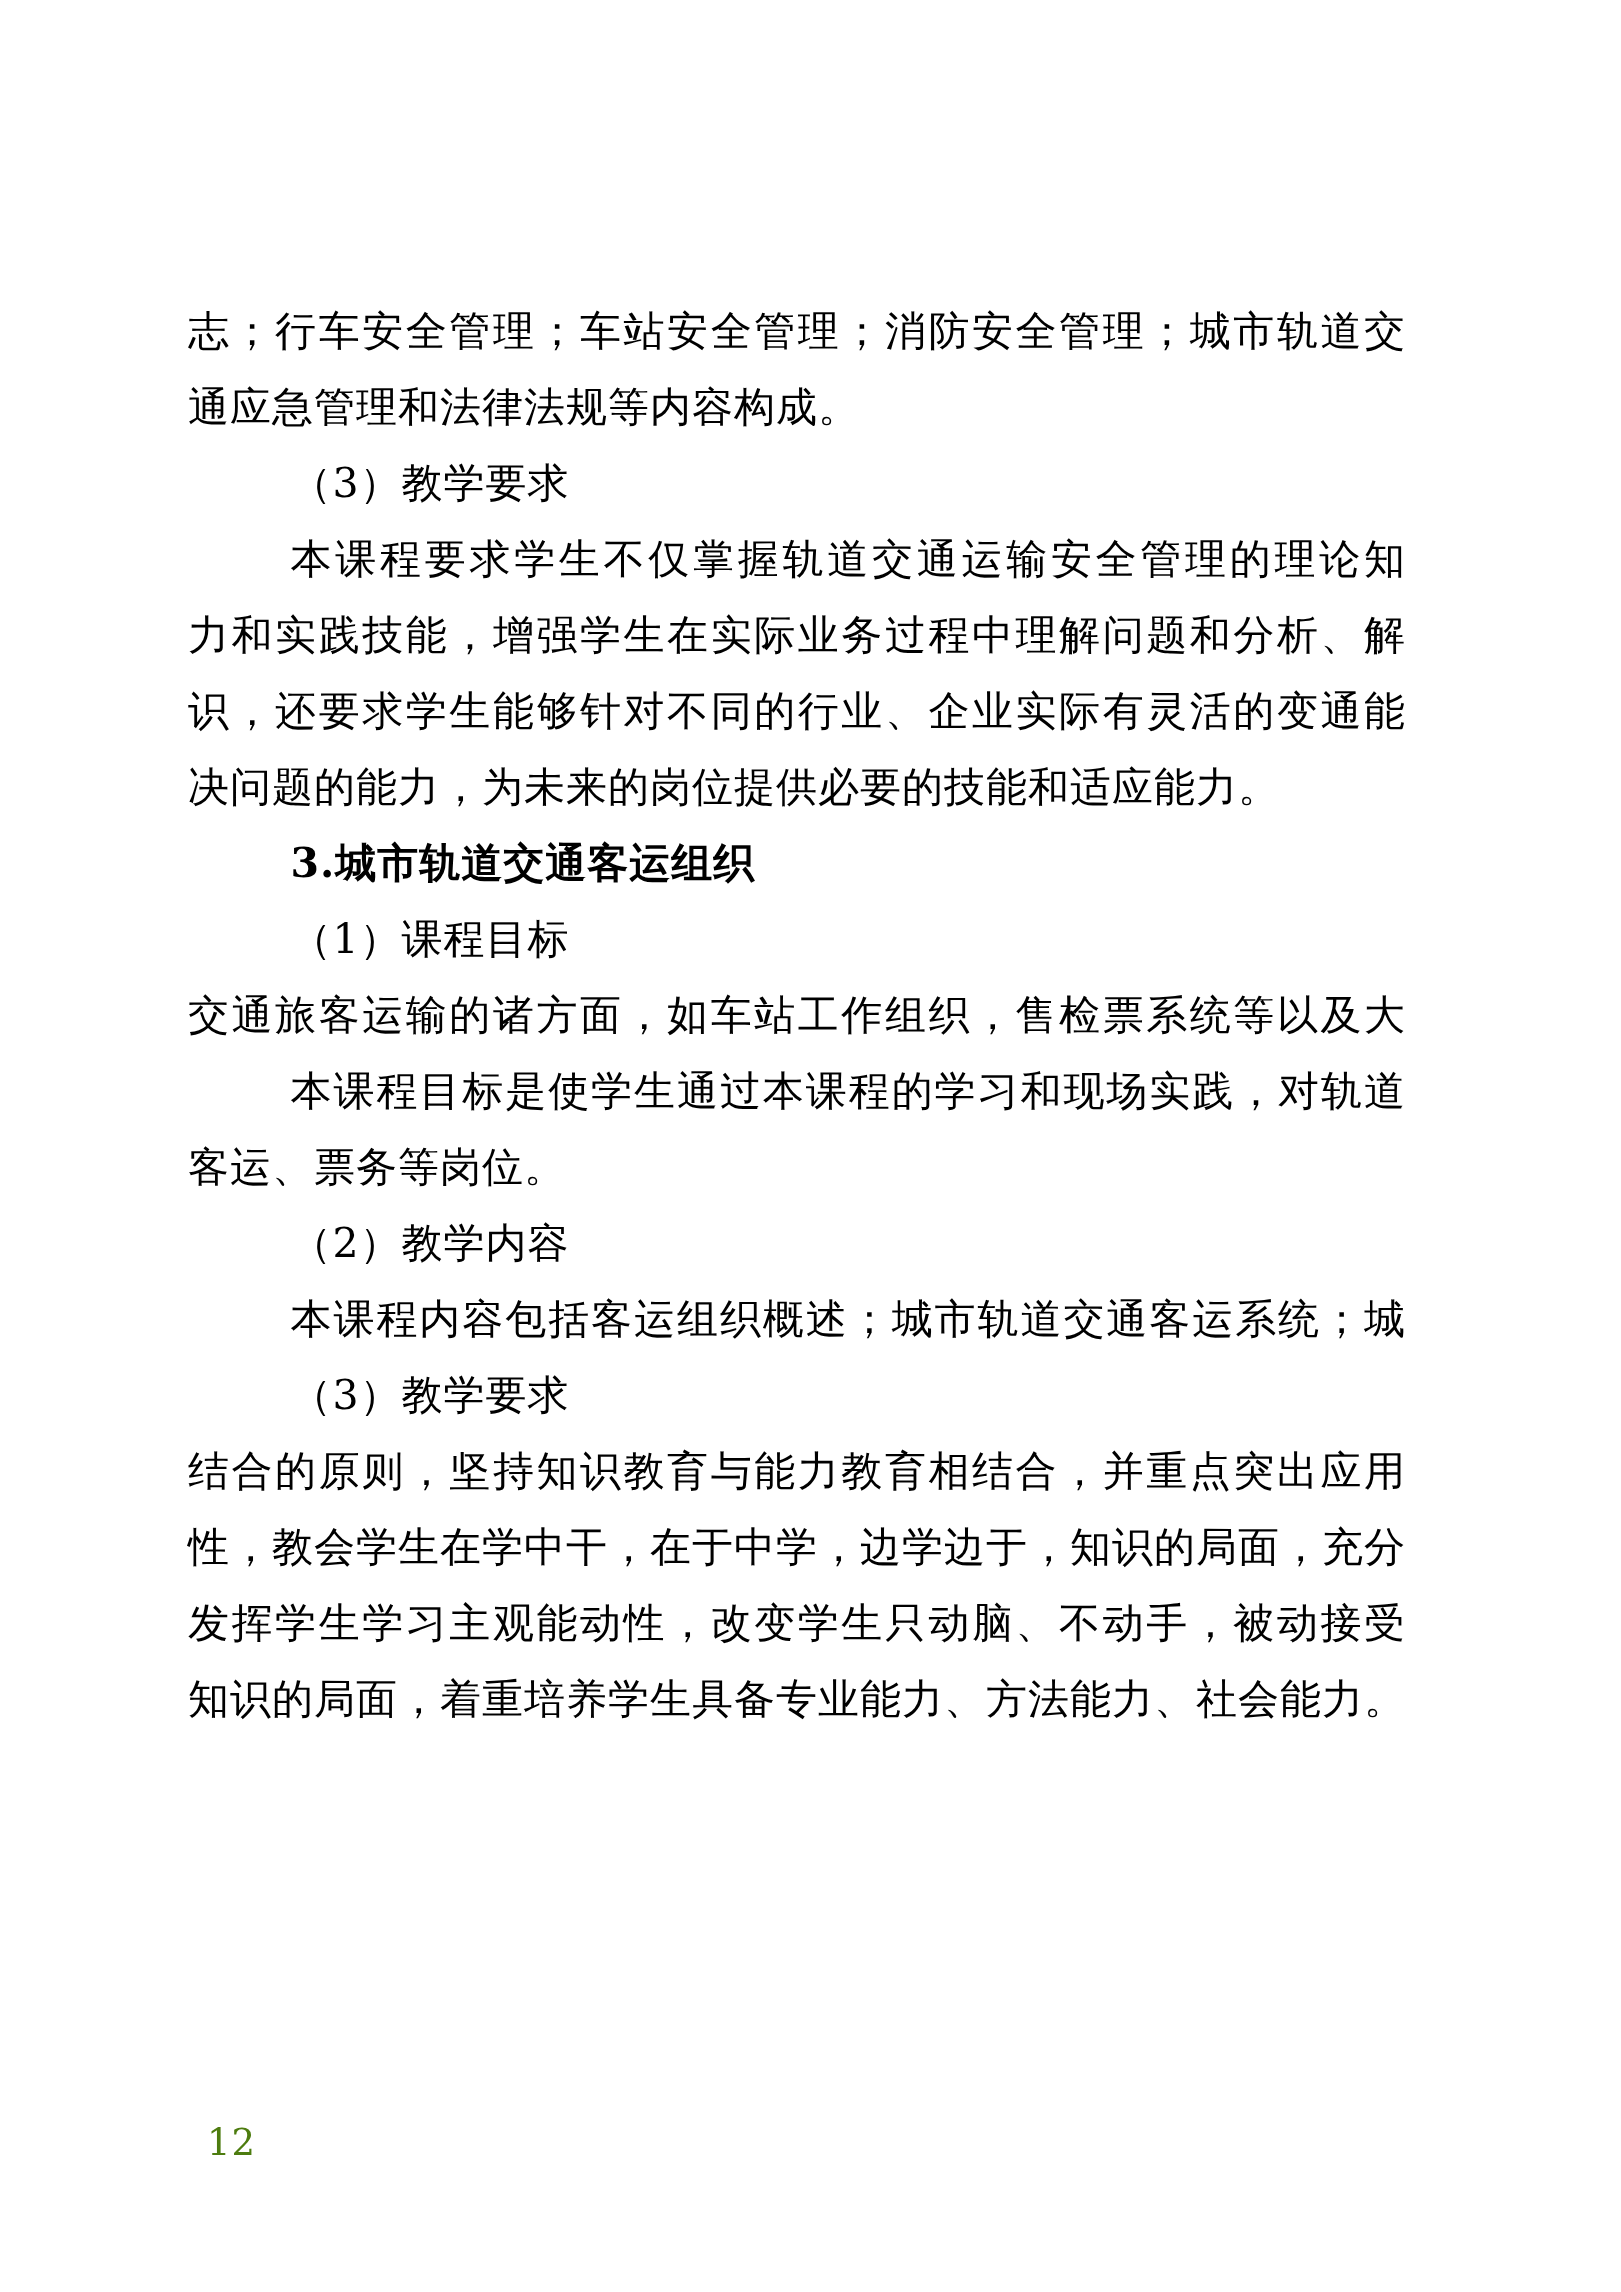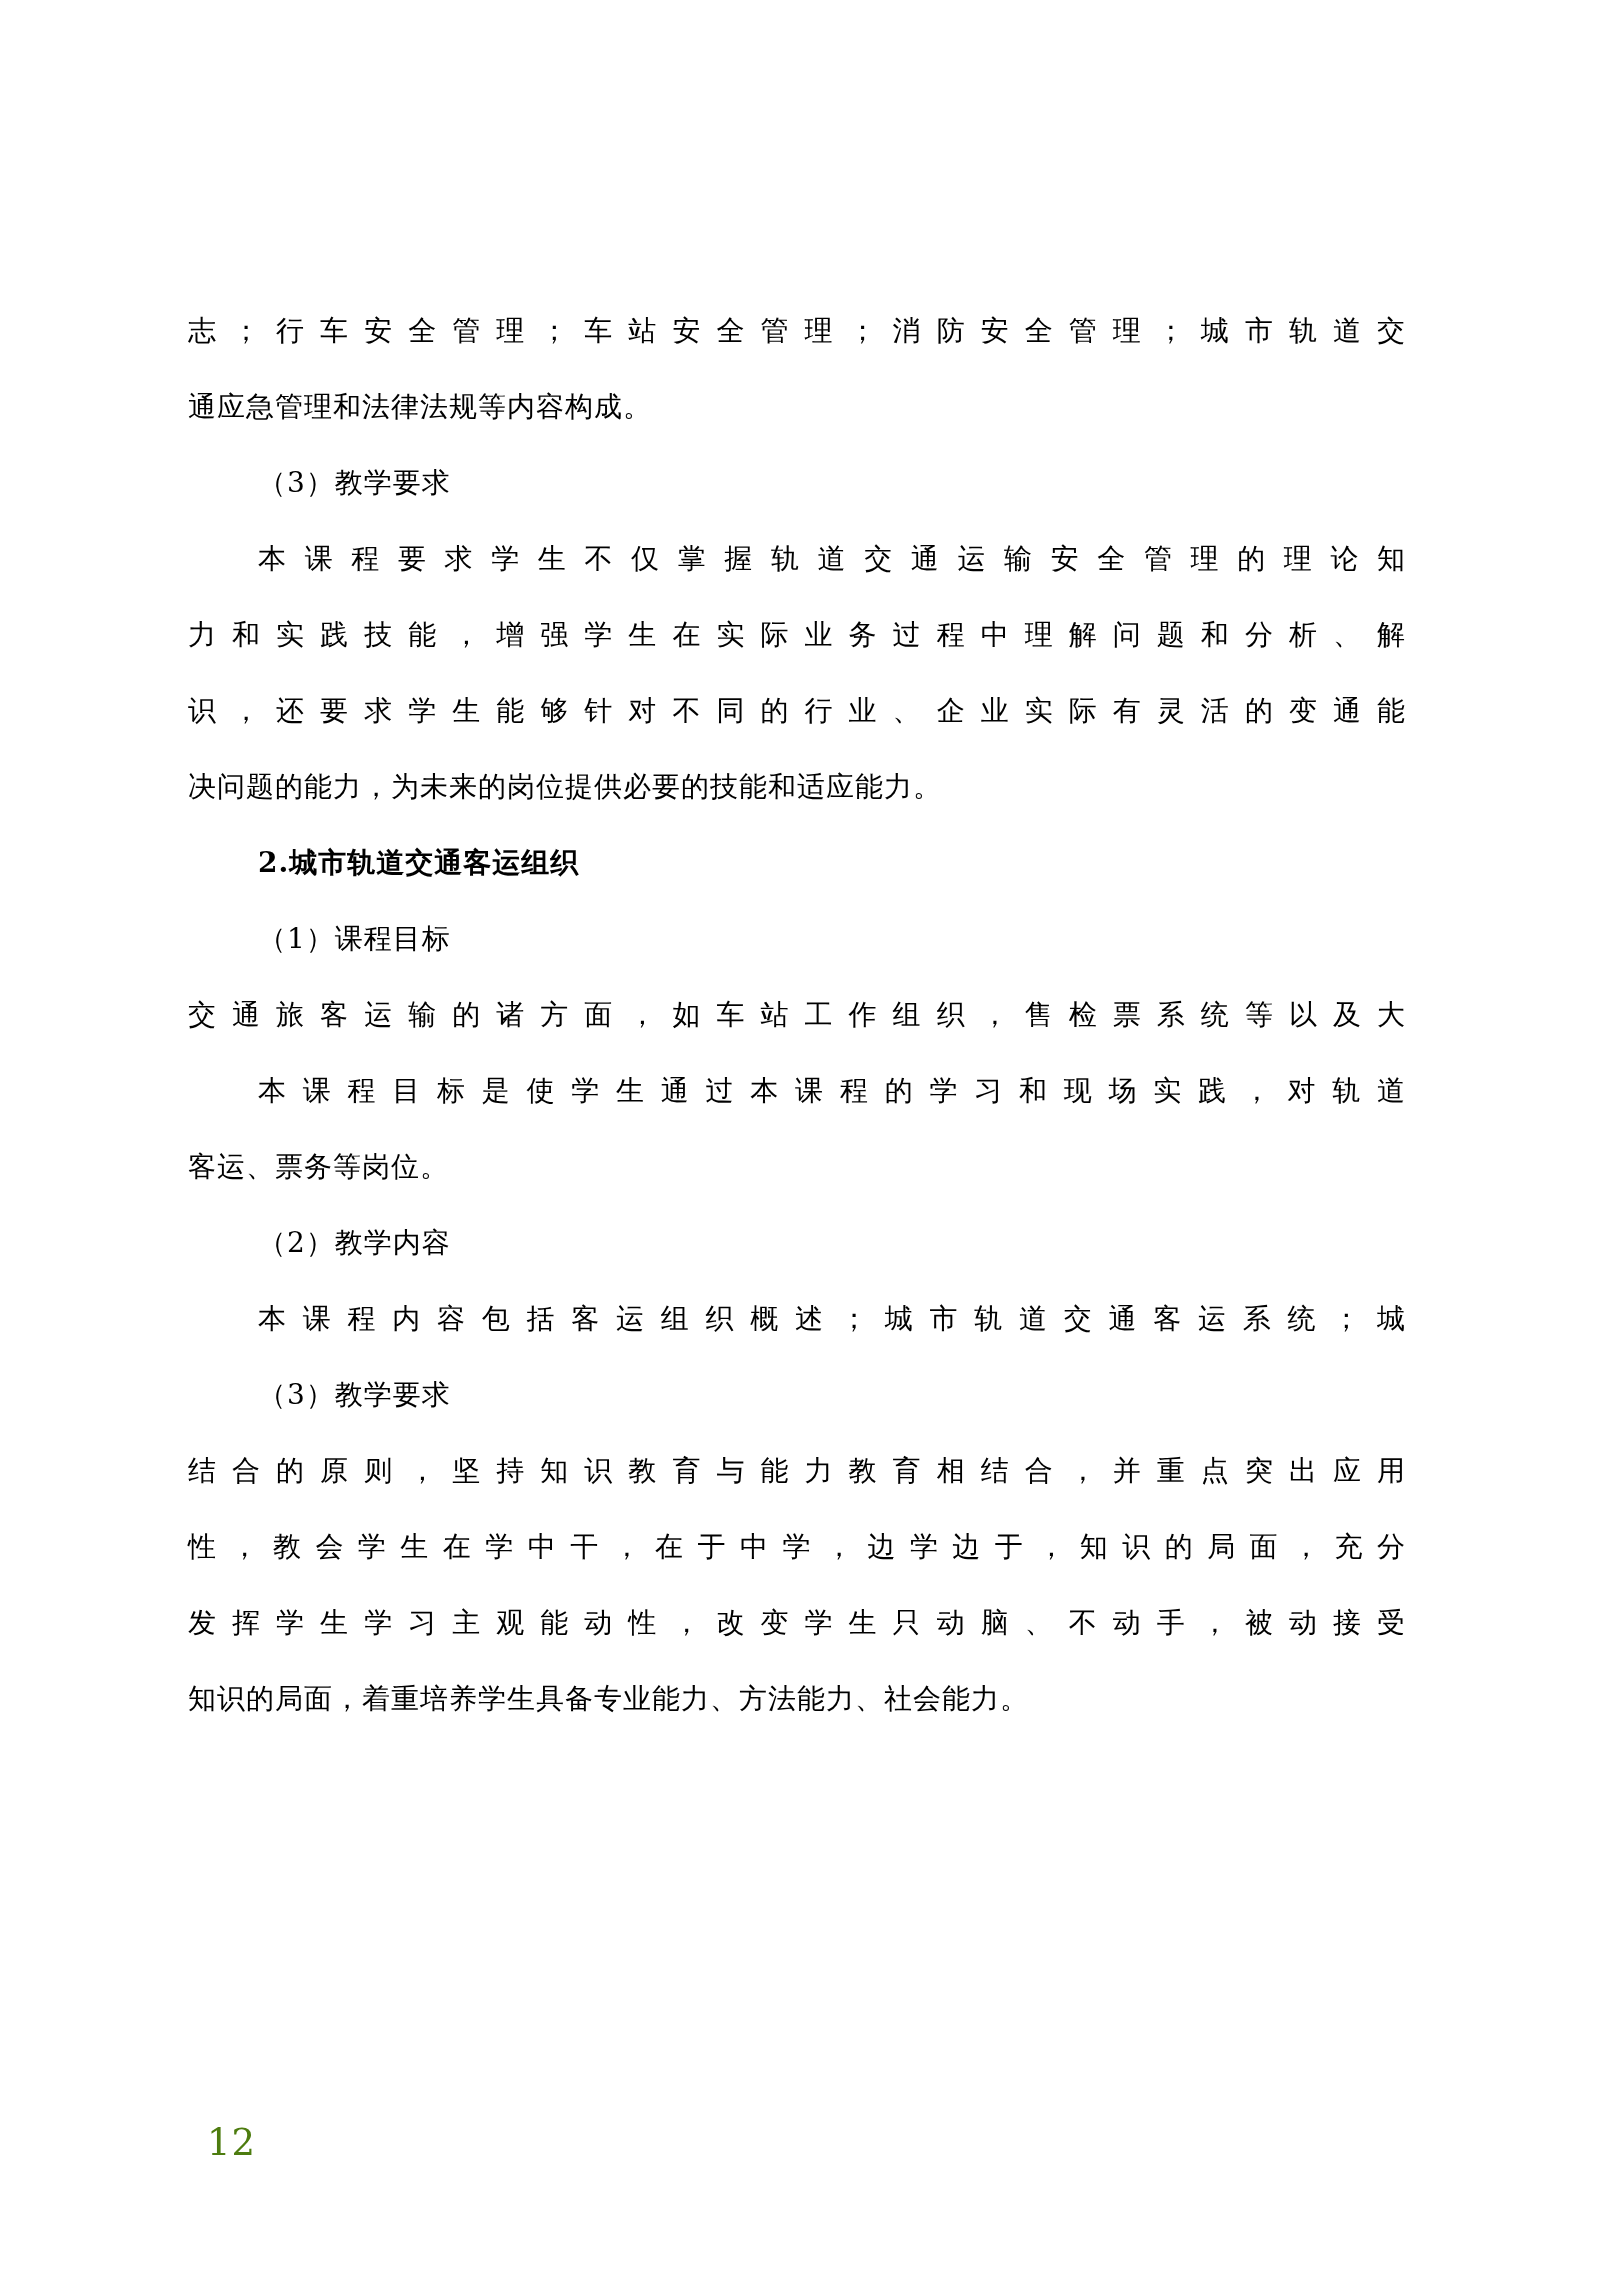--- a/index.html
+++ b/index.html
@@ -18,21 +18,21 @@
   }
   .text-block {
     position: absolute;
     left: 188px;
     top: 293px;
     width: 1218px;
   }
   .line {
     height: 76px;
     line-height: 76px;
-    font-size: 28px;
+    font-size: 41px;
     letter-spacing: 1px;
     white-space: nowrap;
     text-align: left;
   }
   .line.justify {
     text-align: justify;
     text-align-last: justify;
     text-justify: inter-character;
   }
   .line.indent {
@@ -56,21 +56,21 @@
 
 <div class="page">
   <div class="text-block">
       <div class="line par-body justify">志；行车安全管理；车站安全管理；消防安全管理；城市轨道交</div>
       <div class="line par-body">通应急管理和法律法规等内容构成。</div>
       <div class="line par-subheading indent">（3）教学要求</div>
       <div class="line par-body indent justify">本课程要求学生不仅掌握轨道交通运输安全管理的理论知</div>
       <div class="line par-body justify">力和实践技能，增强学生在实际业务过程中理解问题和分析、解</div>
       <div class="line par-body justify">识，还要求学生能够针对不同的行业、企业实际有灵活的变通能</div>
       <div class="line par-body">决问题的能力，为未来的岗位提供必要的技能和适应能力。</div>
-      <div class="line par-heading-bold indent">2.城市轨道交通客运组织</div>
+      <div class="line par-heading-bold indent">3.城市轨道交通客运组织</div>
       <div class="line par-subheading indent">（1）课程目标</div>
       <div class="line par-body justify">交通旅客运输的诸方面，如车站工作组织，售检票系统等以及大</div>
       <div class="line par-body indent justify">本课程目标是使学生通过本课程的学习和现场实践，对轨道</div>
       <div class="line par-body">客运、票务等岗位。</div>
       <div class="line par-subheading indent">（2）教学内容</div>
       <div class="line par-body indent justify">本课程内容包括客运组织概述；城市轨道交通客运系统；城</div>
       <div class="line par-subheading indent">（3）教学要求</div>
       <div class="line par-body justify">结合的原则，坚持知识教育与能力教育相结合，并重点突出应用</div>
       <div class="line par-body justify">性，教会学生在学中干，在于中学，边学边于，知识的局面，充分</div>
       <div class="line par-body justify">发挥学生学习主观能动性，改变学生只动脑、不动手，被动接受</div>

